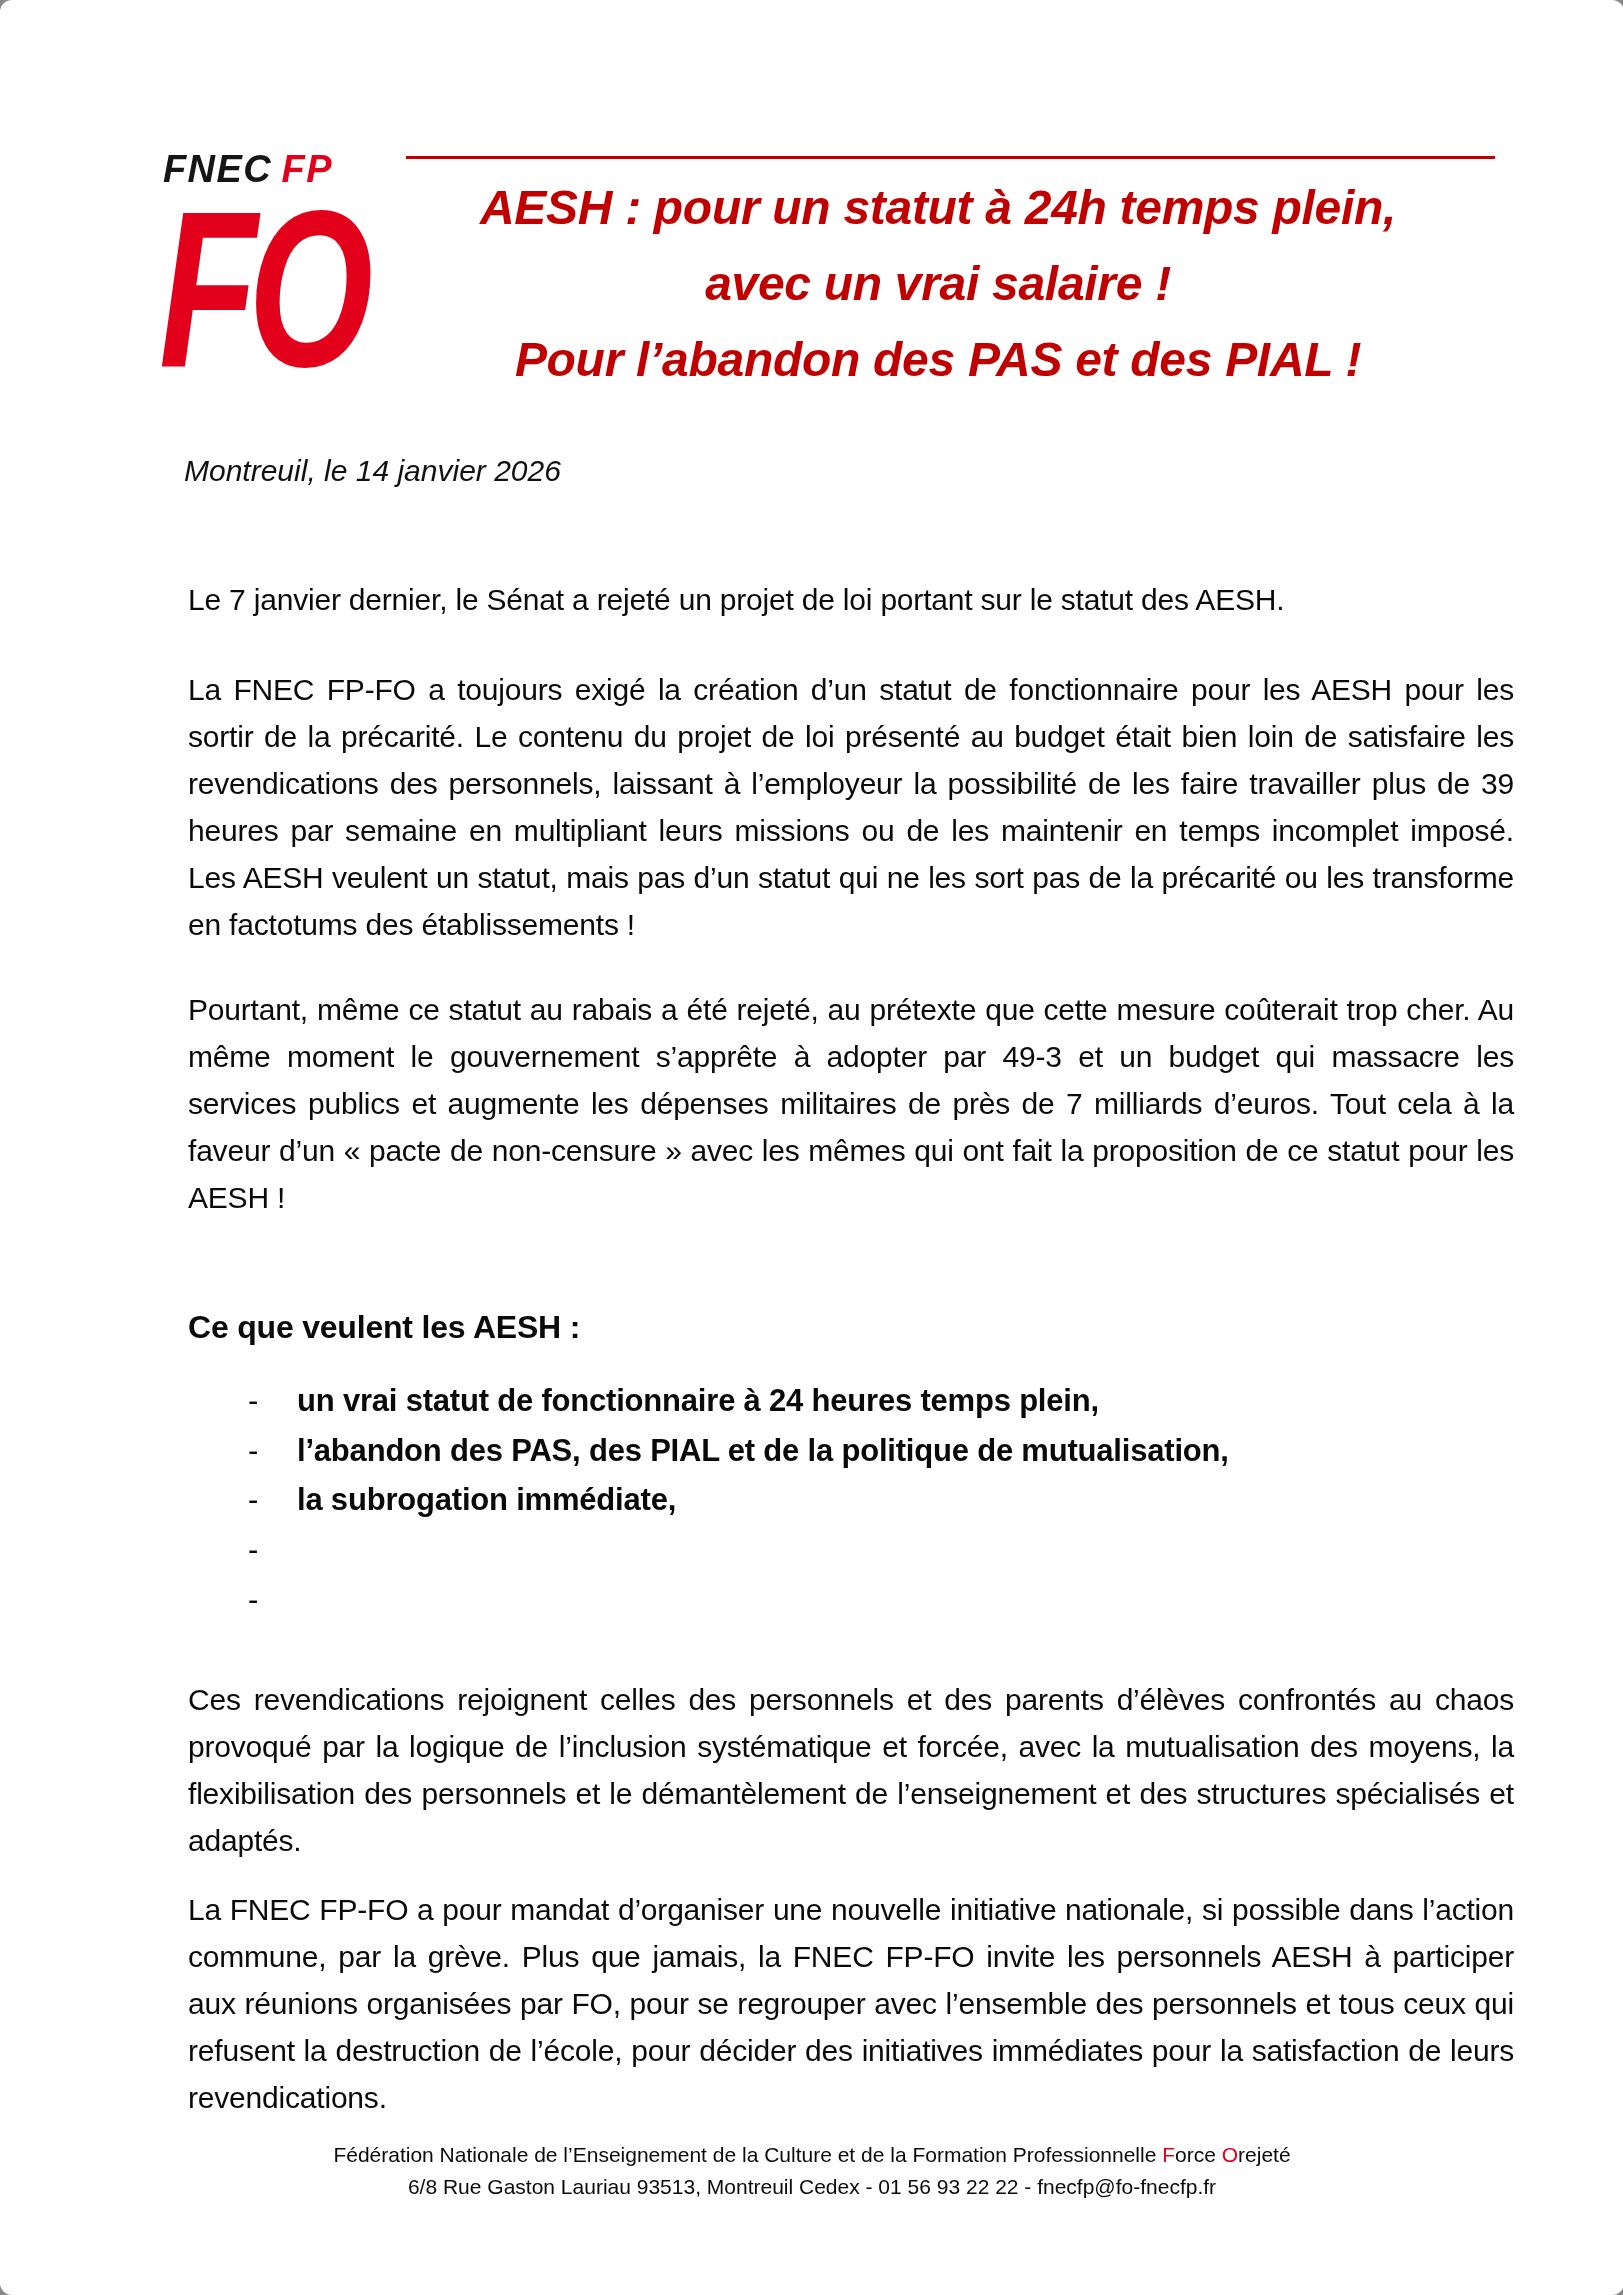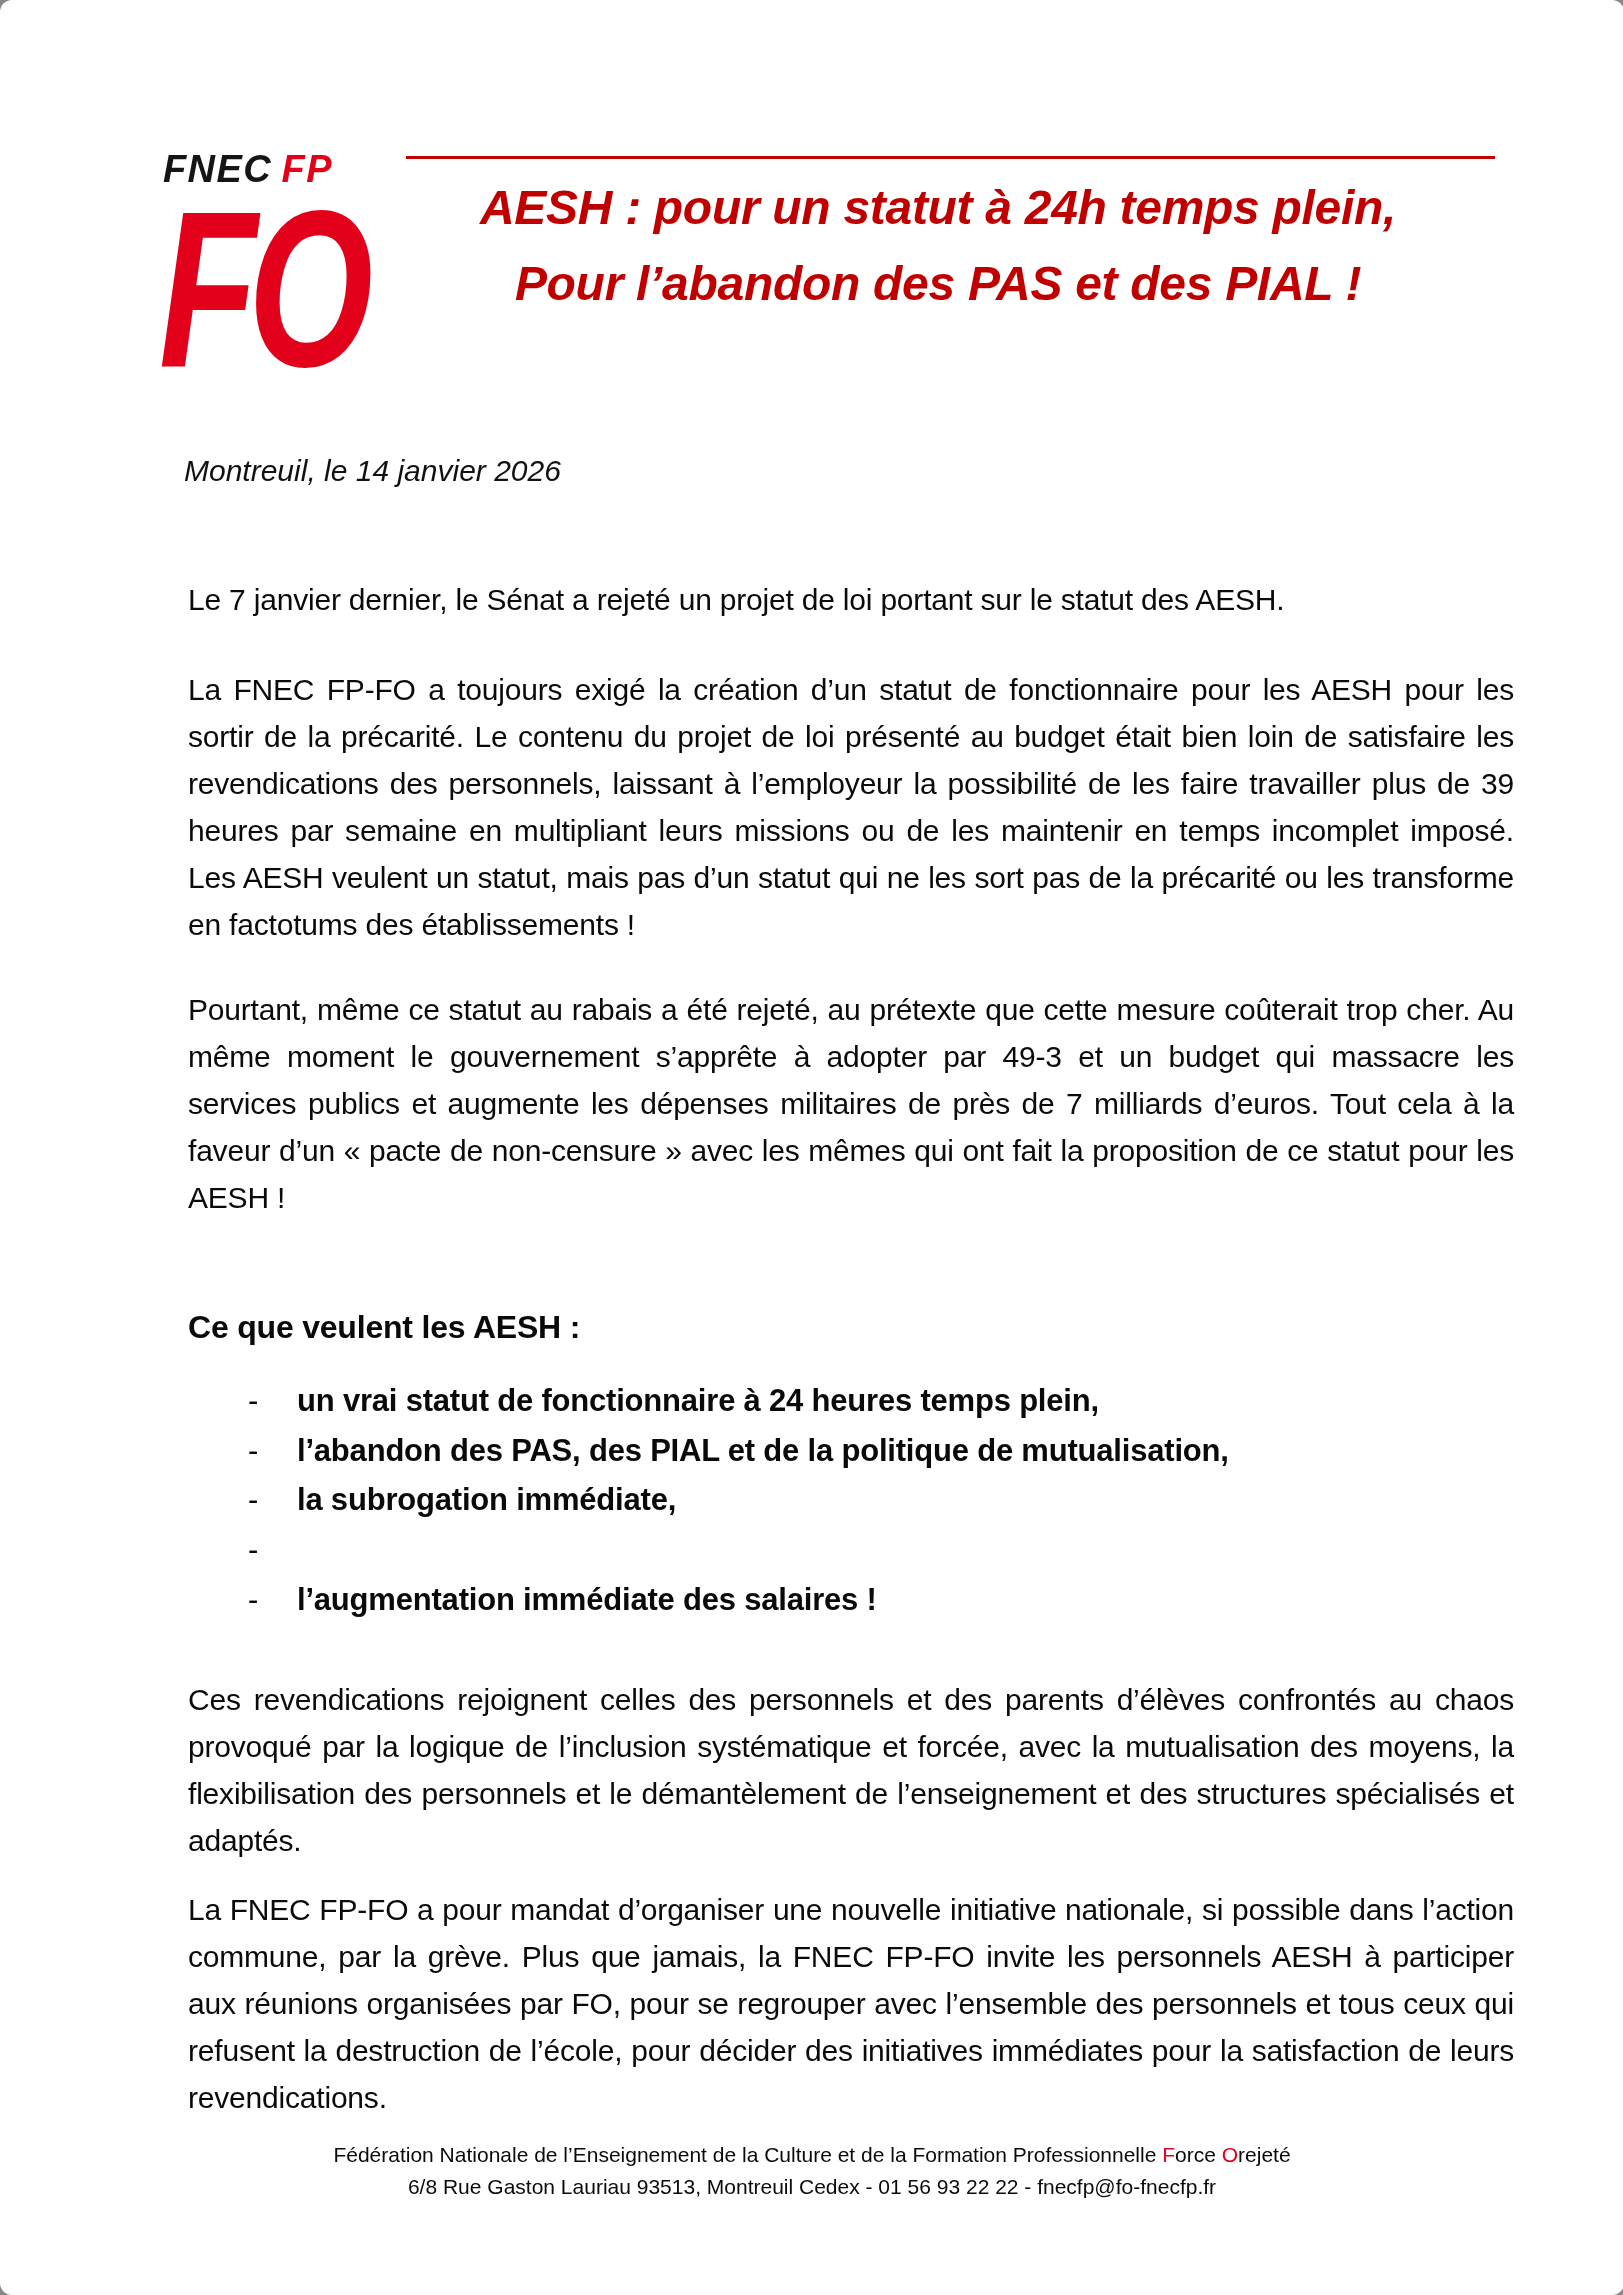--- a/index.html
+++ b/index.html
@@ -140,20 +140,21 @@
 <div class="page">
 
   <div class="logo">
     <div class="logo-top"><span class="lt-black">FNEC</span><span class="lt-red">FP</span></div>
     <div class="logo-fo">FO</div>
   </div>
 
   <div class="rule"></div>
   <div class="title-block">
     <div>AESH :  pour un statut à 24h temps plein,</div>
+    <div>avec un vrai salaire !</div>
     <div>Pour l’abandon des PAS et des PIAL !</div>
   </div>
 
   <div class="dateline">Montreuil, le 14 janvier 2026</div>
 
   <p class="para p1">Le 7 janvier dernier, le Sénat a rejeté un projet de loi portant sur le statut des AESH.</p>
   <p class="para p2">La FNEC FP-FO a toujours exigé la création d’un statut de fonctionnaire pour les AESH pour les sortir de la précarité. Le contenu du projet de loi présenté au budget était bien loin de satisfaire les revendications des personnels, laissant à l’employeur la possibilité de les faire travailler plus de 39 heures par semaine en multipliant leurs missions ou de les maintenir en temps incomplet imposé. Les AESH veulent un statut, mais pas d’un statut qui ne les sort pas de la précarité ou les transforme en factotums des établissements !</p>
   <p class="para p3">Pourtant, même ce statut au rabais a été rejeté, au prétexte que cette mesure coûterait trop cher. Au même moment le gouvernement s’apprête à adopter par 49-3 et un budget qui massacre les services publics et augmente les dépenses militaires de près de 7 milliards d’euros. Tout cela à la faveur d’un « pacte de non-censure » avec les mêmes qui ont fait la proposition de ce statut pour les AESH !</p>
 
   <div class="claims-heading">Ce que veulent les AESH :</div>
@@ -168,21 +169,20 @@
       </li>
     <li>
         <span class="dash">-</span>
         <span>la subrogation immédiate,</span>
       </li>
     <li>
         <span class="dash">-</span>
       </li>
     <li>
         <span class="dash">-</span>
-        <span>l’augmentation immédiate des salaires !</span>
       </li>
   </ul>
 
   <p class="para p5">Ces revendications rejoignent celles des personnels et des parents d’élèves confrontés au chaos provoqué par la logique de l’inclusion systématique et forcée, avec la mutualisation des moyens, la flexibilisation des personnels et le démantèlement de l’enseignement et des structures spécialisés et adaptés.</p>
   <p class="para p6">La FNEC FP-FO a pour mandat d’organiser une nouvelle initiative nationale, si possible dans l’action commune, par la grève. Plus que jamais, la FNEC FP-FO invite les personnels AESH à participer aux réunions organisées par FO, pour se regrouper avec l’ensemble des personnels et tous ceux qui refusent la destruction de l’école, pour décider des initiatives immédiates pour la satisfaction de leurs revendications.</p>
 
   <div class="doc-footer">
     <div><span>Fédération Nationale de l’Enseignement de la Culture et de la Formation Professionnelle</span>
       <span class="red-initial">F</span><span>orce</span>
       <span class="red-initial">O</span><span>rejeté</span></div>

